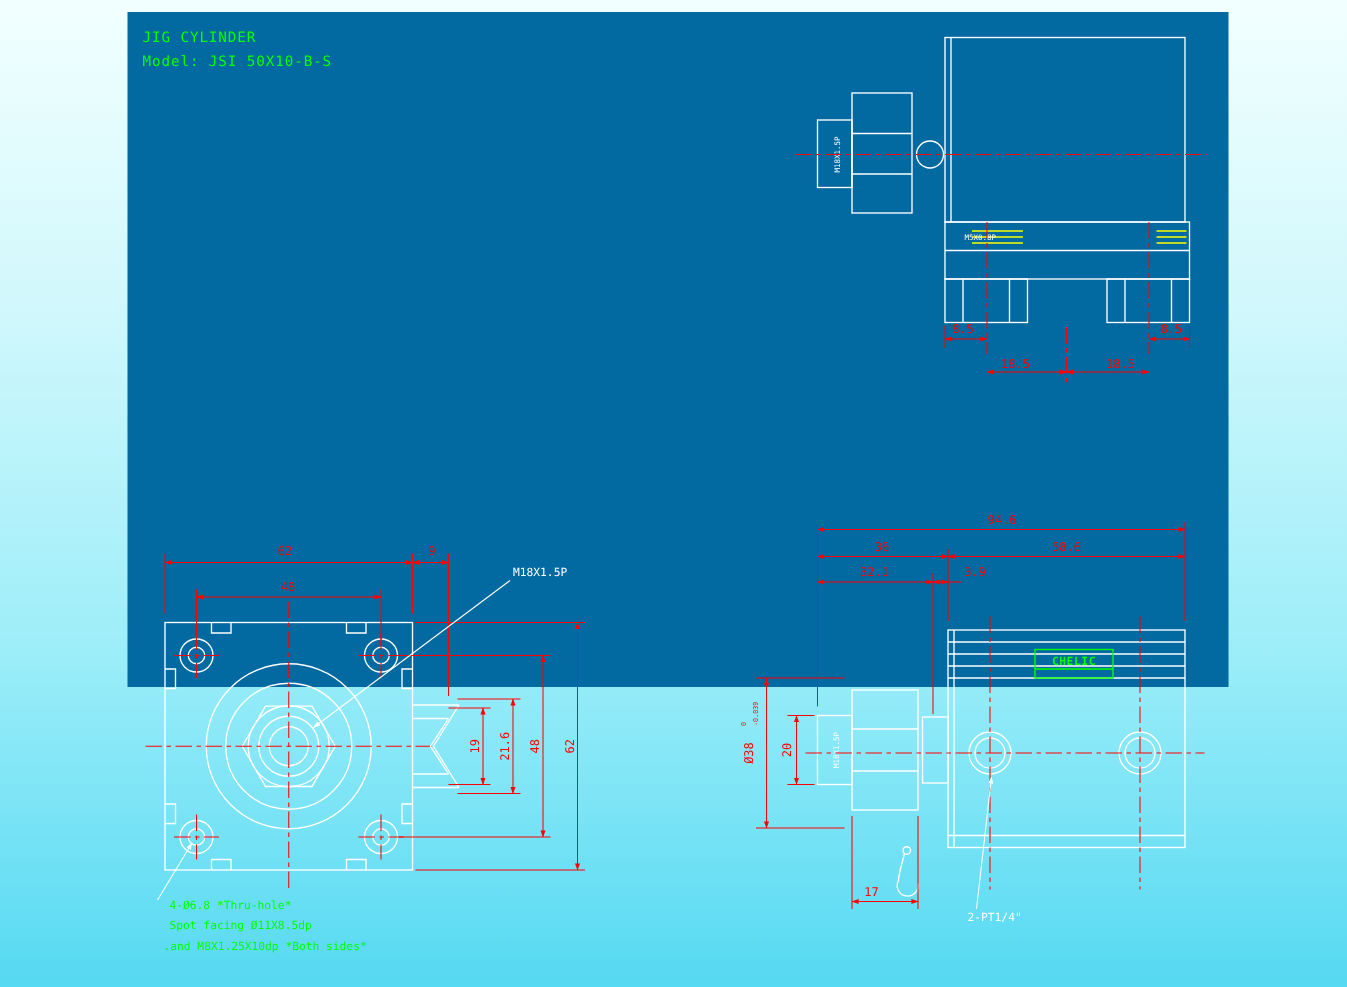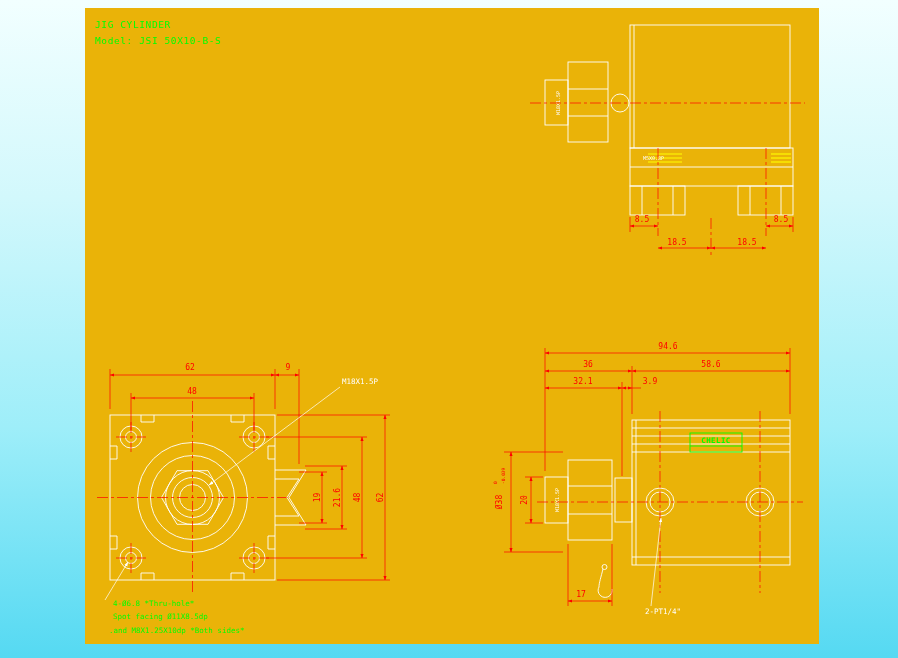--- a/index.html
+++ b/index.html
@@ -2,22 +2,22 @@
 <html><head>
 <meta charset="utf-8">
 <style>
   html,body{margin:0;padding:0;}
   body{
     width:898px;height:658px;overflow:hidden;
     background:linear-gradient(180deg,#f2ffff 0%,#d2f8fc 30%,#9eeef9 65%,#55d9f2 100%);
     font-family:"DejaVu Sans Mono", monospace;
   }
   #viewport{
-    position:absolute;left:85px;top:8px;width:734px;height:636px;
-    background:#eab308;
+    position:absolute;left:85px;top:8px;width:734px;height:450px;
+    background:#0369a1;
   }
   svg{display:block;}
   .geo{stroke:#ffffff;fill:none;stroke-width:.9;}
   .hatch{stroke:#ffff00;fill:none;stroke-width:1.1;}
   .cl{stroke:#ff0000;fill:none;stroke-width:.7;stroke-dasharray:11 3 3 3;}
   .dl{stroke:#ff0000;fill:none;stroke-width:.7;}
   .ext{stroke:#ff0000;fill:none;stroke-width:.7;}
   .ldr{stroke:#ffffff;fill:none;stroke-width:.7;}
   .lg{stroke:#00ff00;fill:none;stroke-width:.9;}
   text{font-family:"DejaVu Sans Mono", monospace;}

